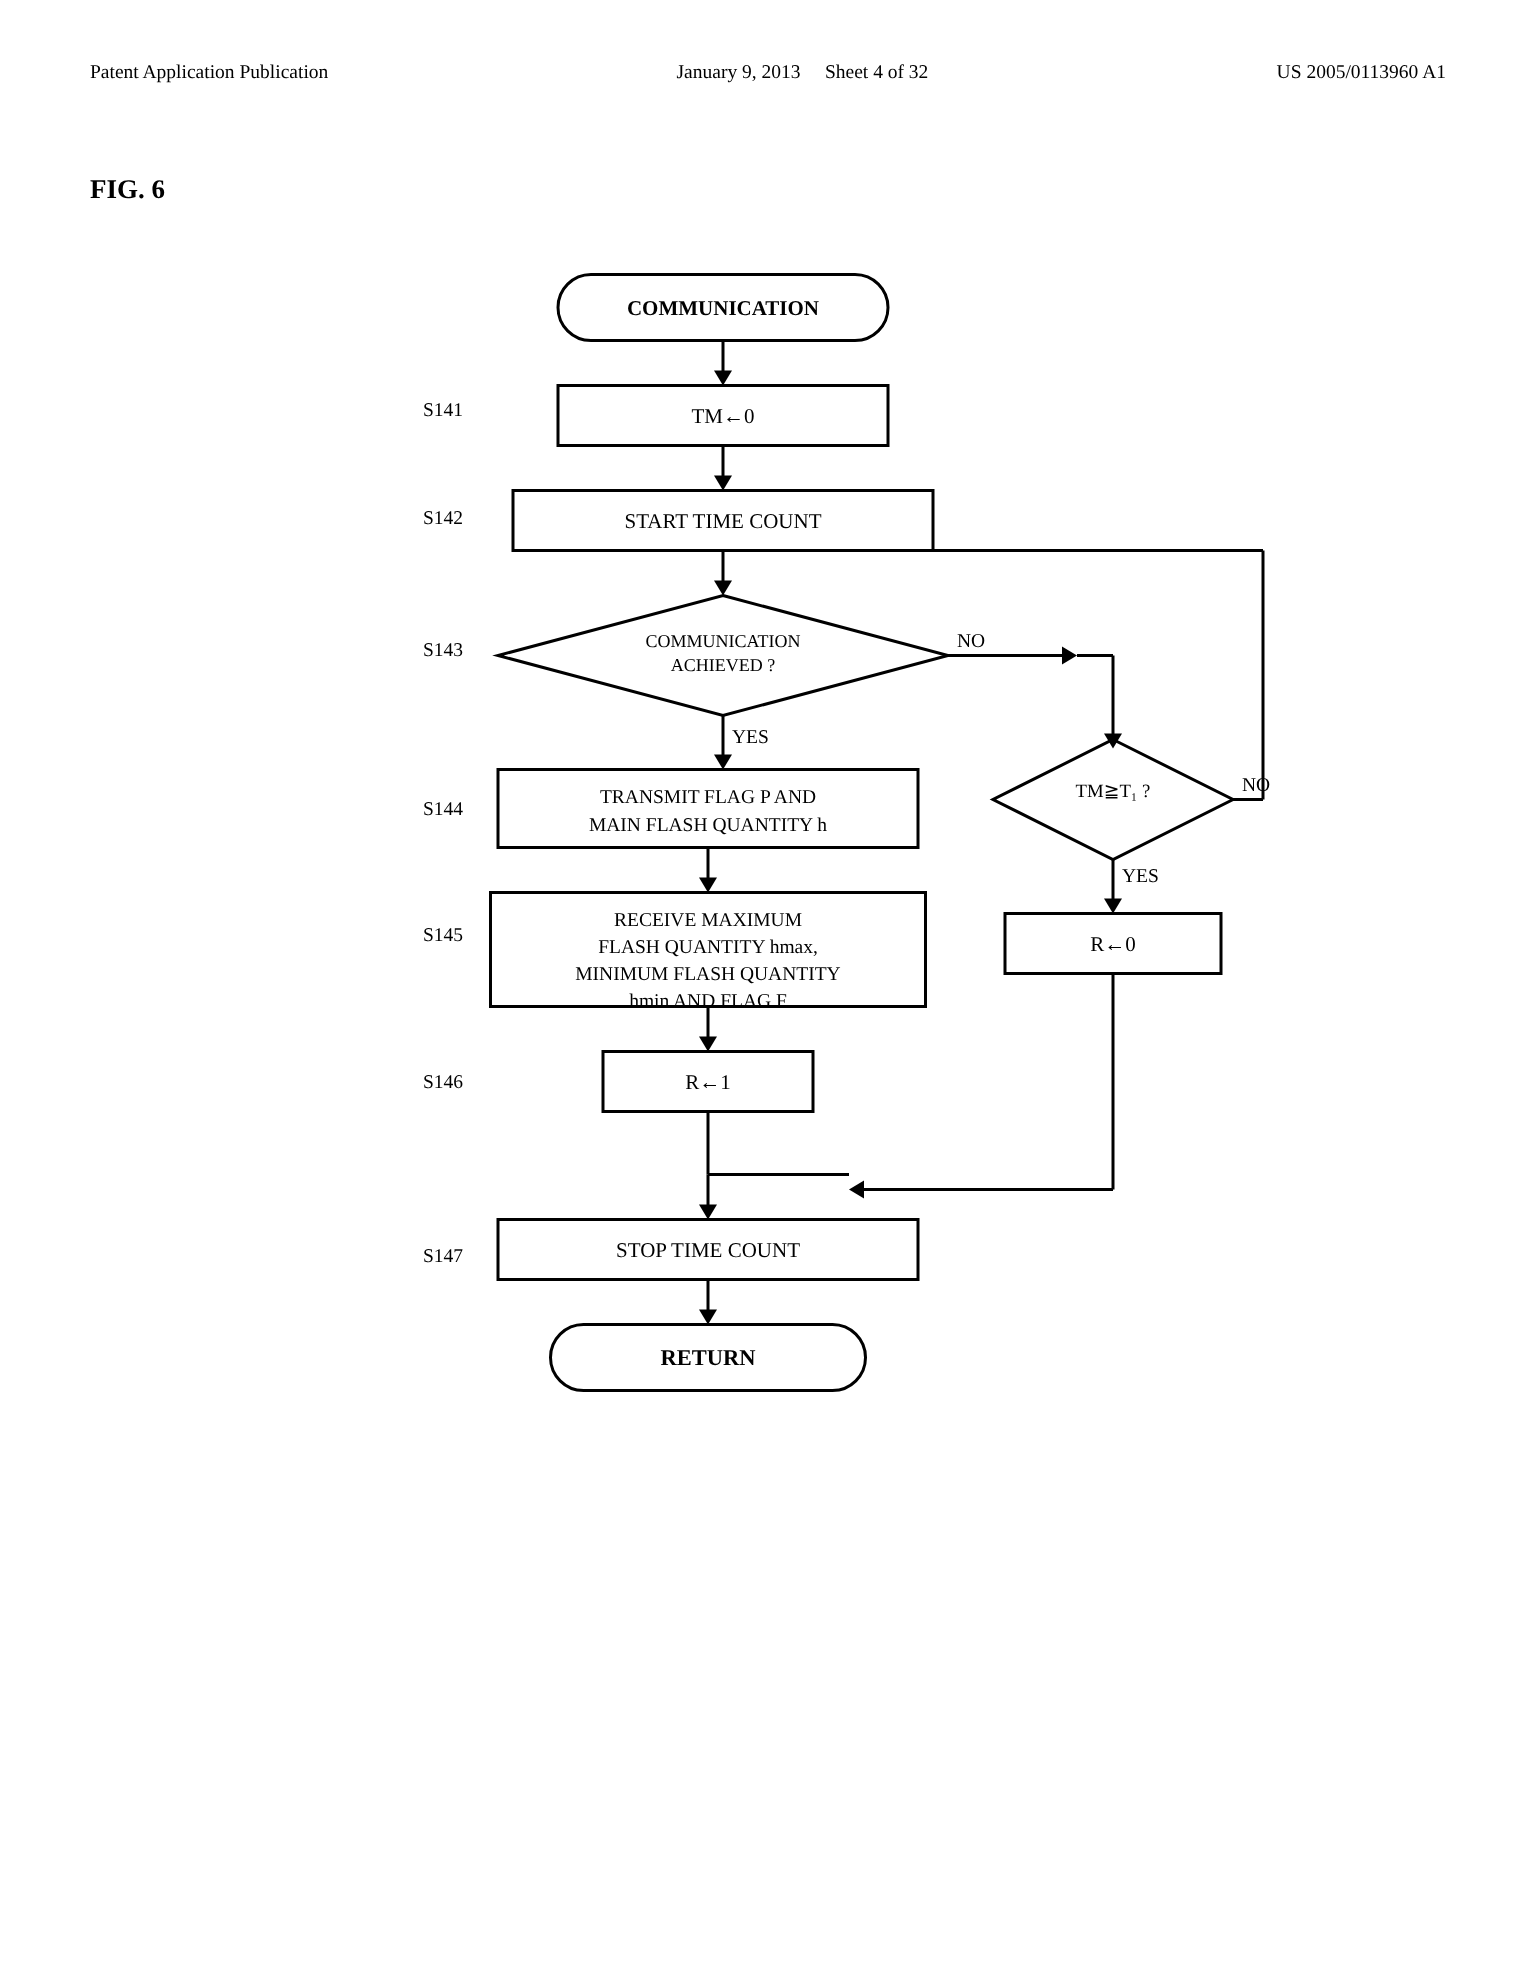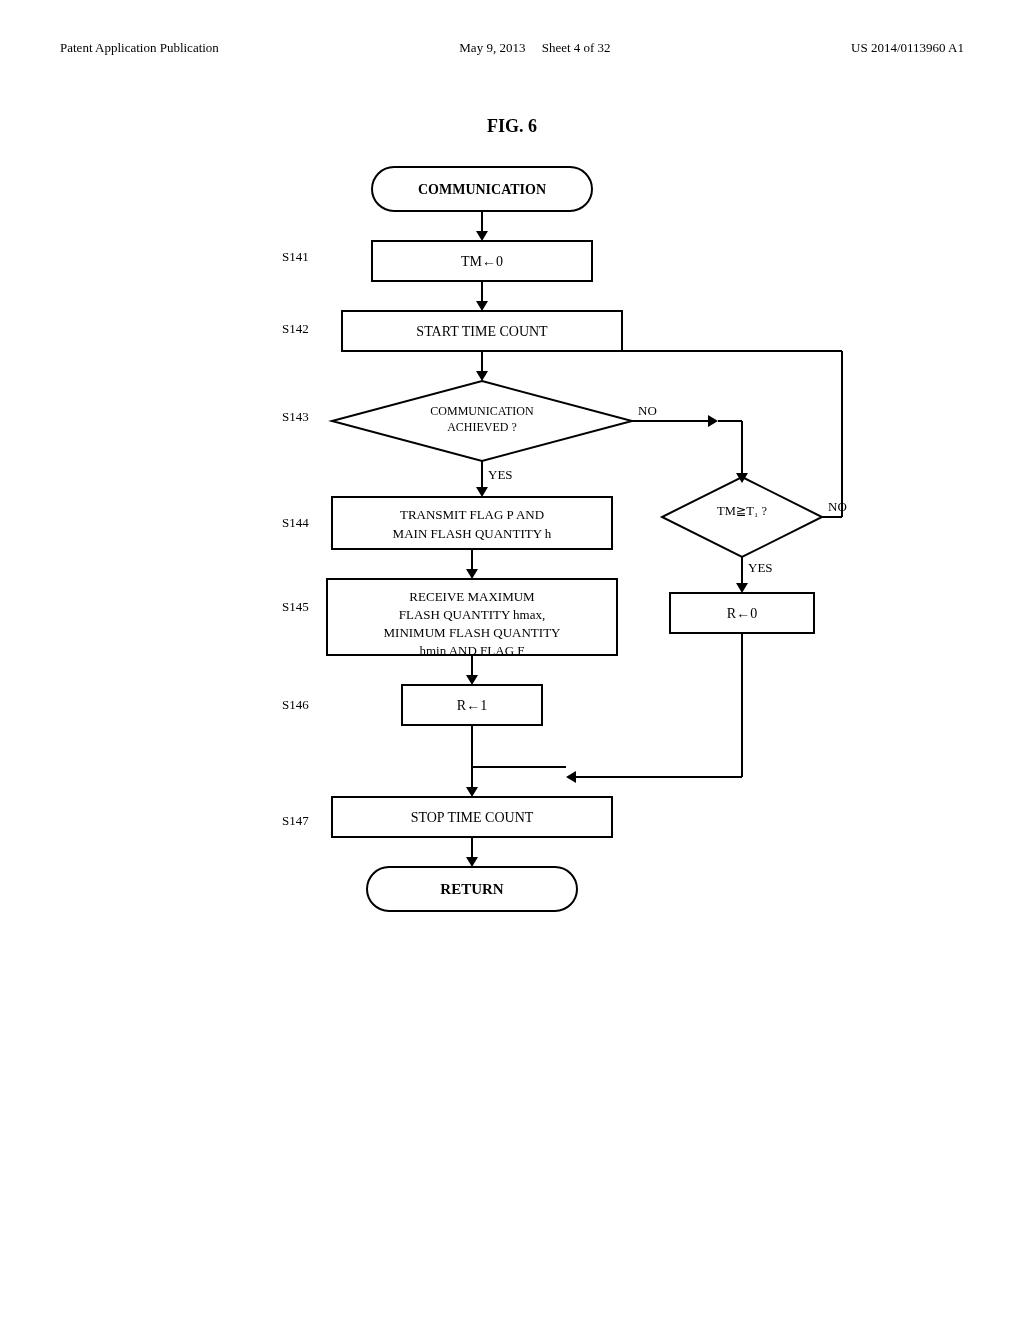--- a/index.html
+++ b/index.html
@@ -25,46 +25,46 @@
       justify-content: space-between;
       align-items: baseline;
       font-size: 13px;
       margin-bottom: 60px;
       border-bottom: none;
       gap: 23px;
     }
 
     
     .figure-label {
-      text-align: center;
+      text-align: left;
       font-size: 18px;
       font-weight: bold;
-      margin-bottom: 20px;
+      margin-bottom: 36px;
       margin-top: 20px;
     }
 
     
     .flowchart-svg {
       display: block;
       margin: 0 auto;
     }
   </style>
 </head>
 <body>
 
 <div class="page">
 
   <div class="header">
     <span>Patent Application Publication</span>
     <span>
-      <span>May 9, 2013</span>
+      <span>January 9, 2013</span>
       &nbsp;&nbsp;&nbsp;
       <span>Sheet 4 of 32</span>
     </span>
-    <span>US 2014/0113960 A1</span>
+    <span>US 2005/0113960 A1</span>
   </div>
 
   <div class="figure-label">FIG. 6</div>
 
   <svg class="flowchart-svg" width="680" height="880" viewBox="0 0 680 880">
 
     <rect x="200" y="10" width="220" height="44" rx="22" ry="22" fill="white" stroke="black" stroke-width="2"></rect>
     <text x="310" y="37" text-anchor="middle" font-family="Times New Roman, serif" font-size="14" font-weight="bold">COMMUNICATION</text>
 
     <line x1="310" y1="54" x2="310" y2="78" stroke="black" stroke-width="2"></line>

